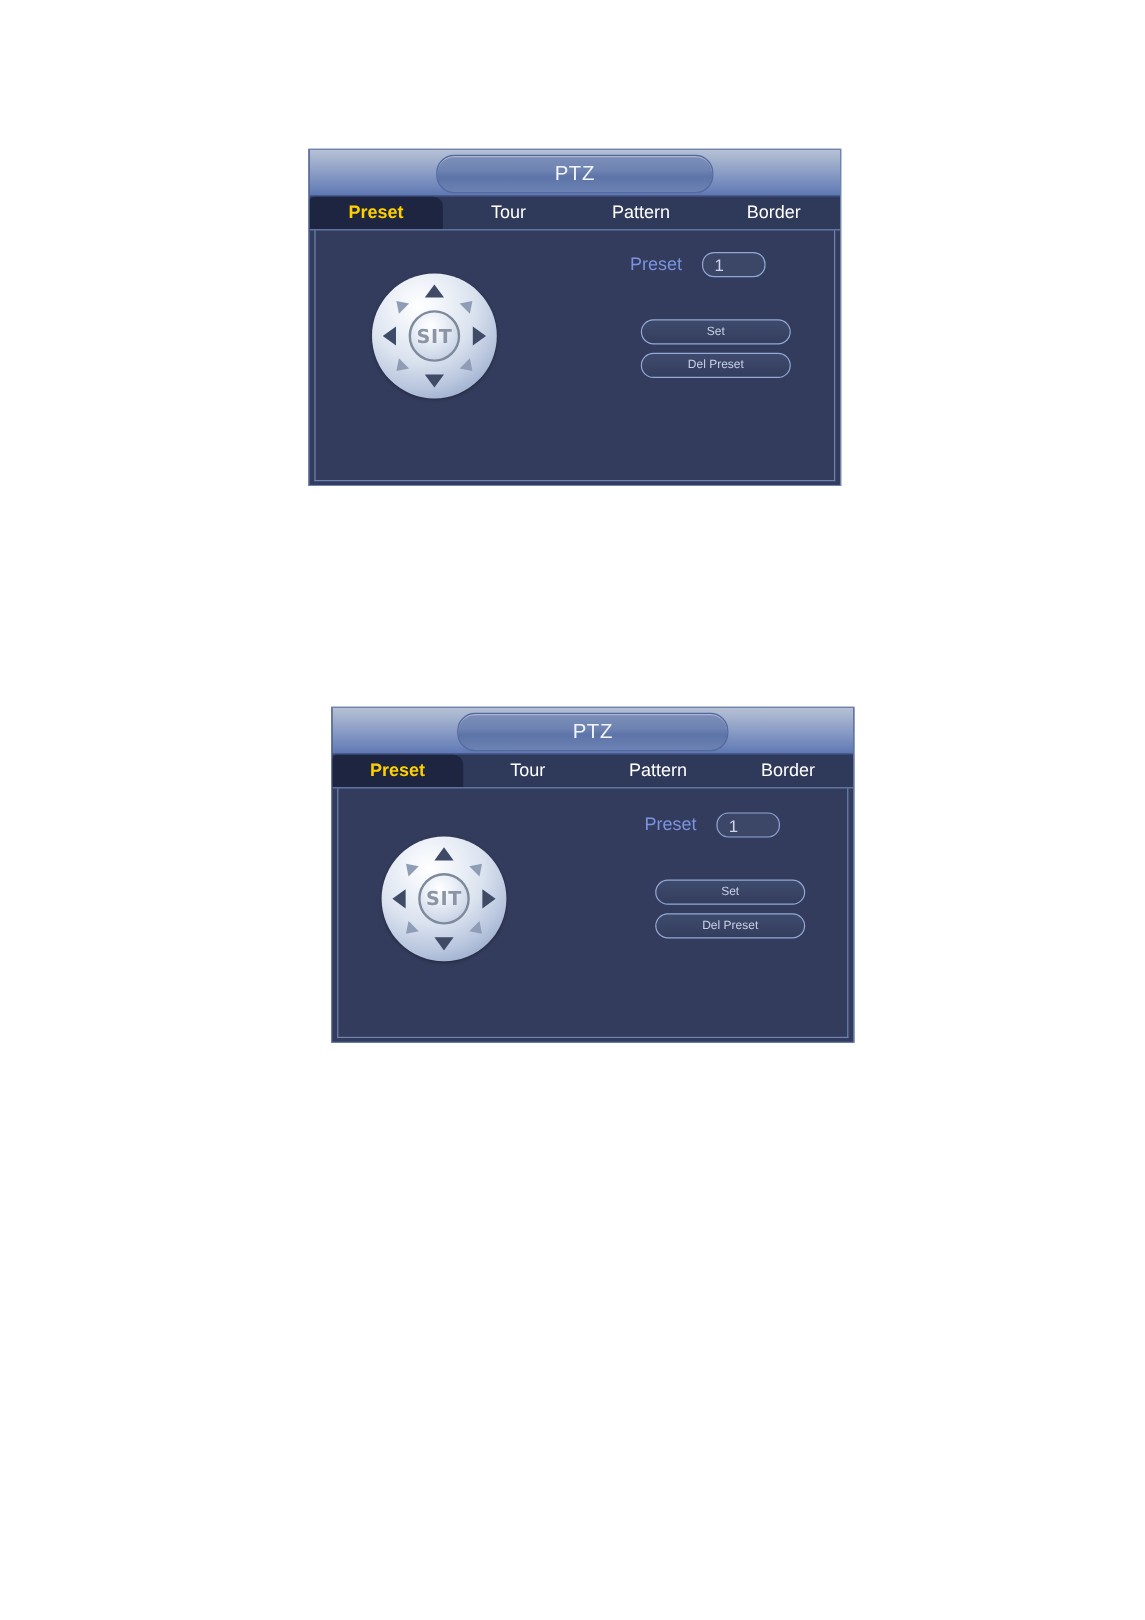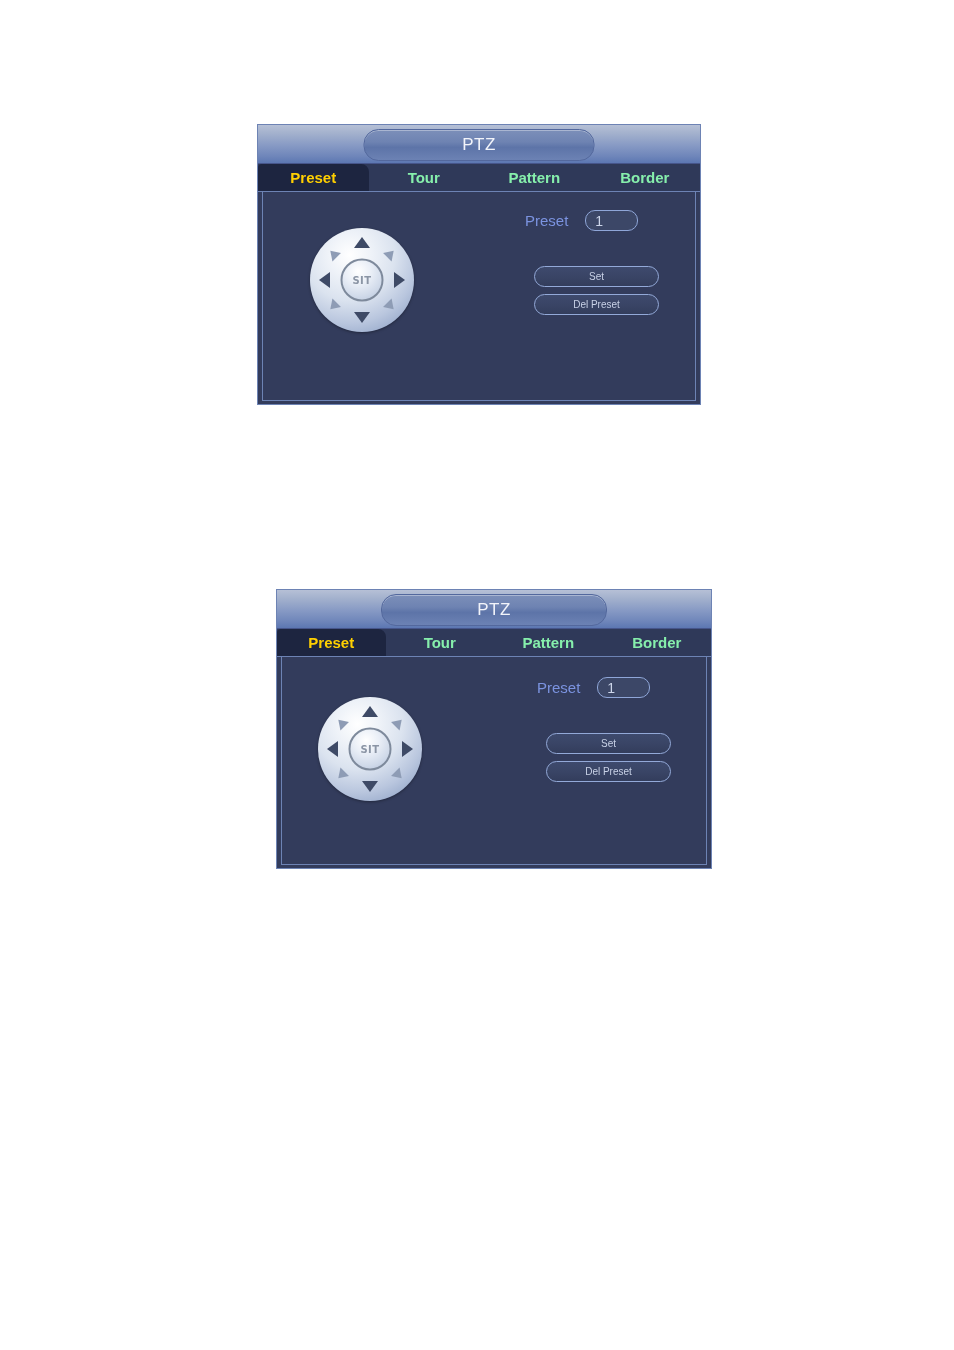--- a/index.html
+++ b/index.html
@@ -72,24 +72,23 @@
     background: #2f3959;
     display: flex;
     align-items: stretch;
   }
   .tab {
     flex: 1 1 0;
     display: flex;
     align-items: center;
     justify-content: center;
     font-size: 15px;
-    color: #86efac;
+    color: #ffffff;
     position: relative;
     cursor: default;
-    font-weight: bold;
   }
   .tab.active {
     background: #1d2540;
     border-top-left-radius: 4px;
     border-top-right-radius: 8px;
     color: #ffd000;
     font-weight: bold;
   }
   .tab.active::after {
     content: "";
@@ -134,21 +133,21 @@
     transform: translate(-50%, -50%);
     width: 39px; height: 39px;
     border-radius: 50%;
     border: 2px solid #7e8a9c;
     background: radial-gradient(circle at 40% 28%, #ffffff 0%, #eaeff7 35%, #cfd9e9 70%, #b2c0d8 100%);
     display: flex;
     align-items: center;
     justify-content: center;
   }
   .joy-center span {
-    font-size: 10px;
+    font-size: 16px;
     font-weight: bold;
     letter-spacing: 0.5px;
     color: #8b95a5;
     font-family: "DejaVu Sans", sans-serif;
   }
 
   .arrow {
     position: absolute;
     width: 0; height: 0;
     transform-origin: center;

